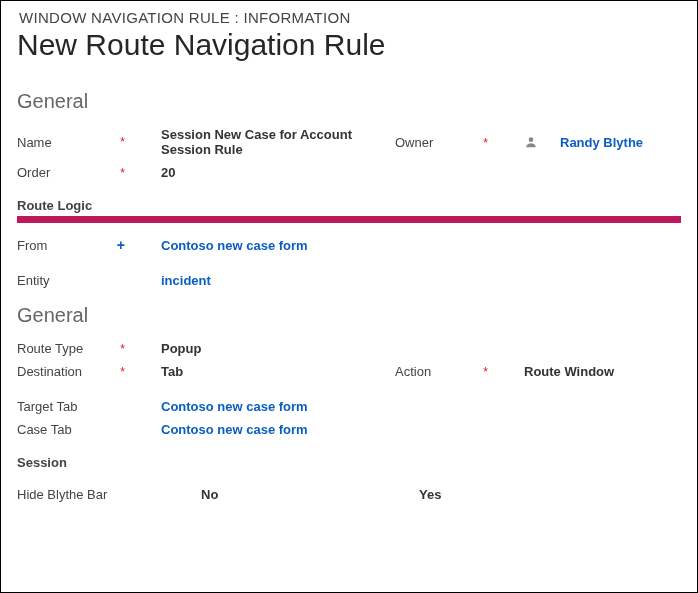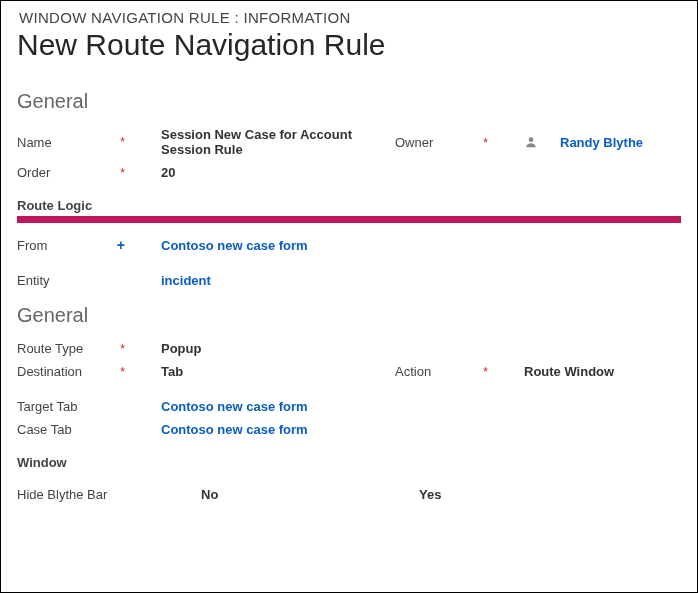--- a/index.html
+++ b/index.html
@@ -191,21 +191,21 @@
 </div>
 
 <div class="row">
   <div class="label-cell">
     <span class="lbl">Case Tab</span>
     <span></span>
   </div>
   <div class="value-cell link">Contoso new case form</div>
 </div>
 
-<div class="subsection noborder">Window</div>
+<div class="subsection noborder">Session</div>
 
 <div class="row">
   <div class="label-cell" style="width:160px;flex:0 0 160px">
     <span class="lbl">Hide Blythe Bar</span>
     <span></span>
   </div>
   <div class="value-cell bold" style="width:218px;flex:0 0 218px">No</div>
 
   <div class="value-cell2 bold">Yes</div>
 </div>

